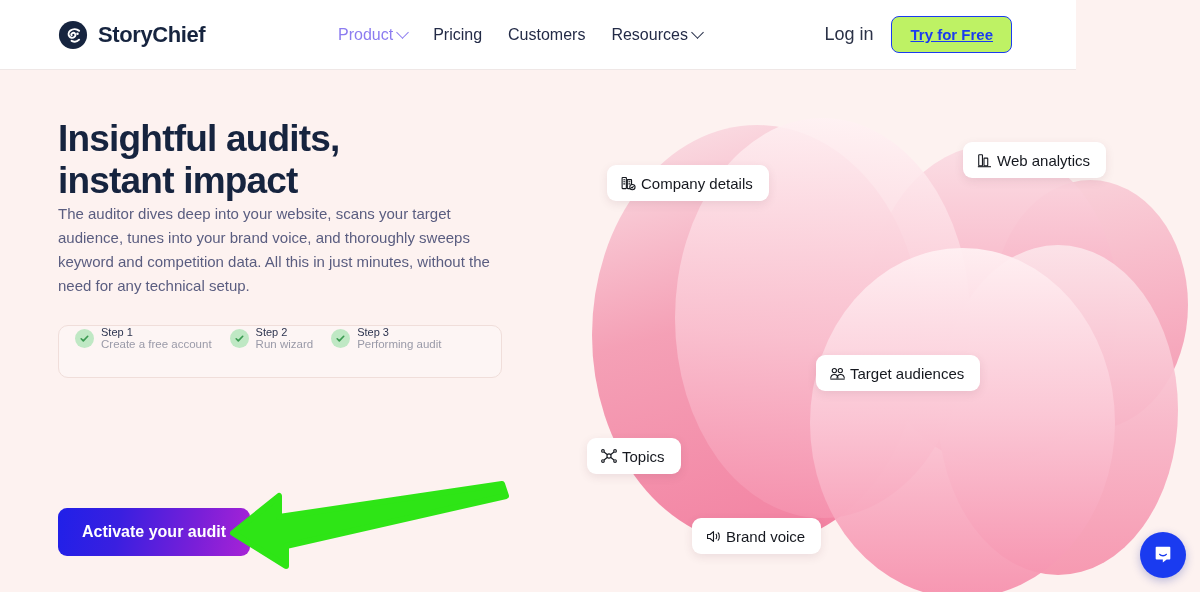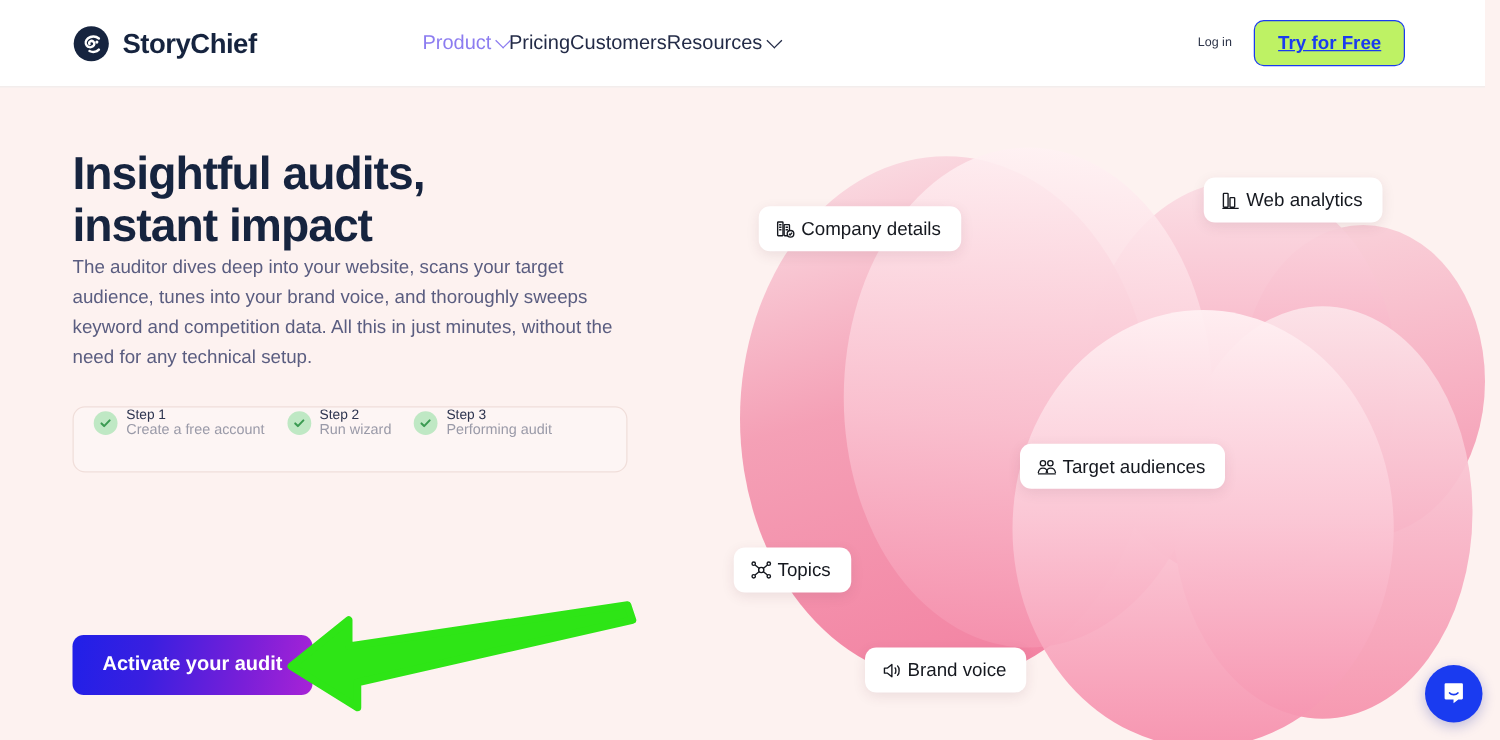--- a/index.html
+++ b/index.html
@@ -13,21 +13,21 @@
   body {
     font-family: "Liberation Sans", sans-serif;
     background: #FDF2F0;
     position: relative;
   }
 
   
   .header {
     position: absolute;
     top: 0; left: 0;
-    width: 1188px;
+    width: 1076px;
     height: 70px;
     background: #ffffff;
     border-bottom: 1px solid #EFE7E6;
     display: flex;
     align-items: center;
     z-index: 40;
   }
 
   .brand {
     position: absolute;
@@ -43,20 +43,21 @@
     font-weight: bold;
     color: #16243F;
     letter-spacing: -0.4px;
   }
 
   .main-nav {
     position: absolute;
     left: 338px;
     display: flex;
     align-items: center;
+    gap: 26px;
   }
   .nav-item {
     display: inline-flex;
     align-items: center;
     gap: 5px;
     font-size: 16px;
     color: #232B47;
     cursor: pointer;
     white-space: nowrap;
   }
@@ -70,21 +71,21 @@
   }
 
   .header-actions {
     position: absolute;
     right: 64px;
     display: flex;
     align-items: center;
     gap: 18px;
   }
   .login-link {
-    font-size: 10px;
+    font-size: 18px;
     color: #2B3247;
     text-decoration: none;
     cursor: pointer;
   }
   .cta-outline {
     display: inline-flex;
     align-items: center;
     justify-content: center;
     height: 37px;
     padding: 0 18px;

